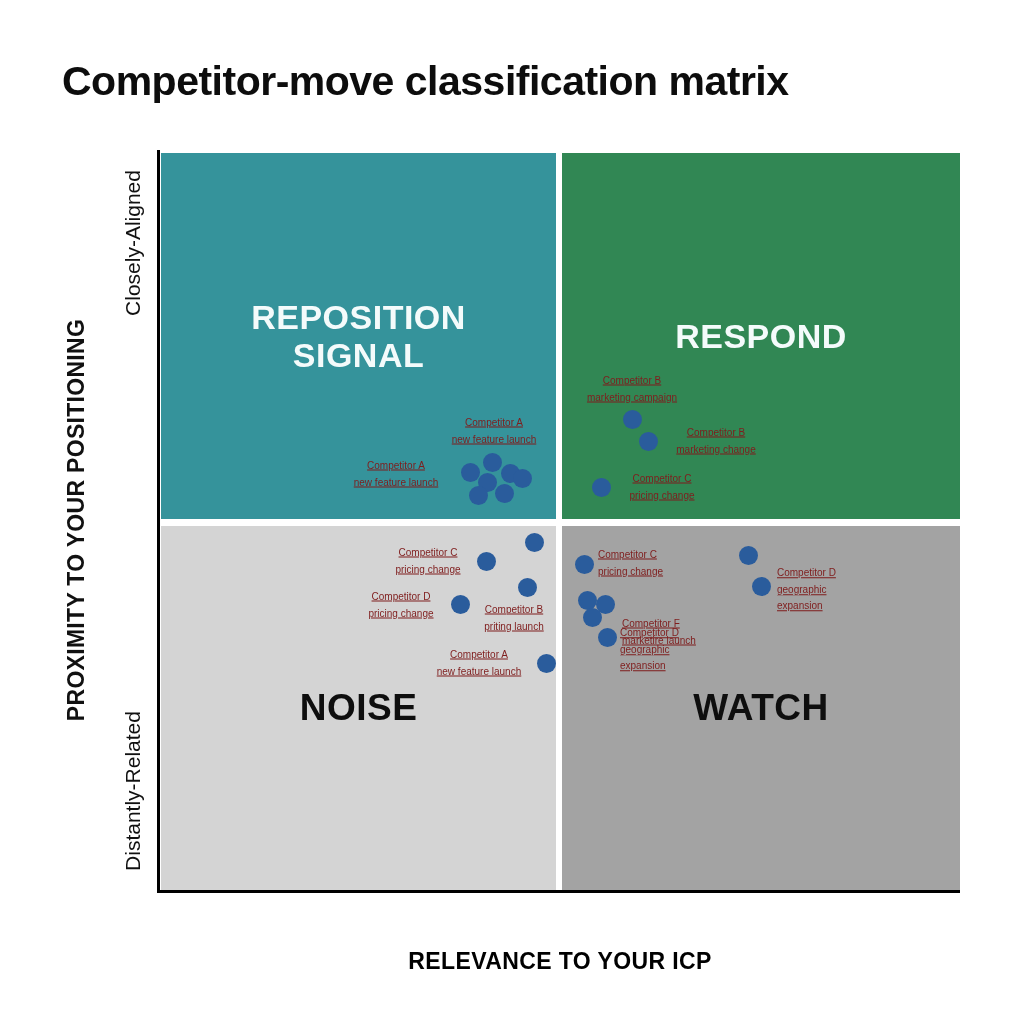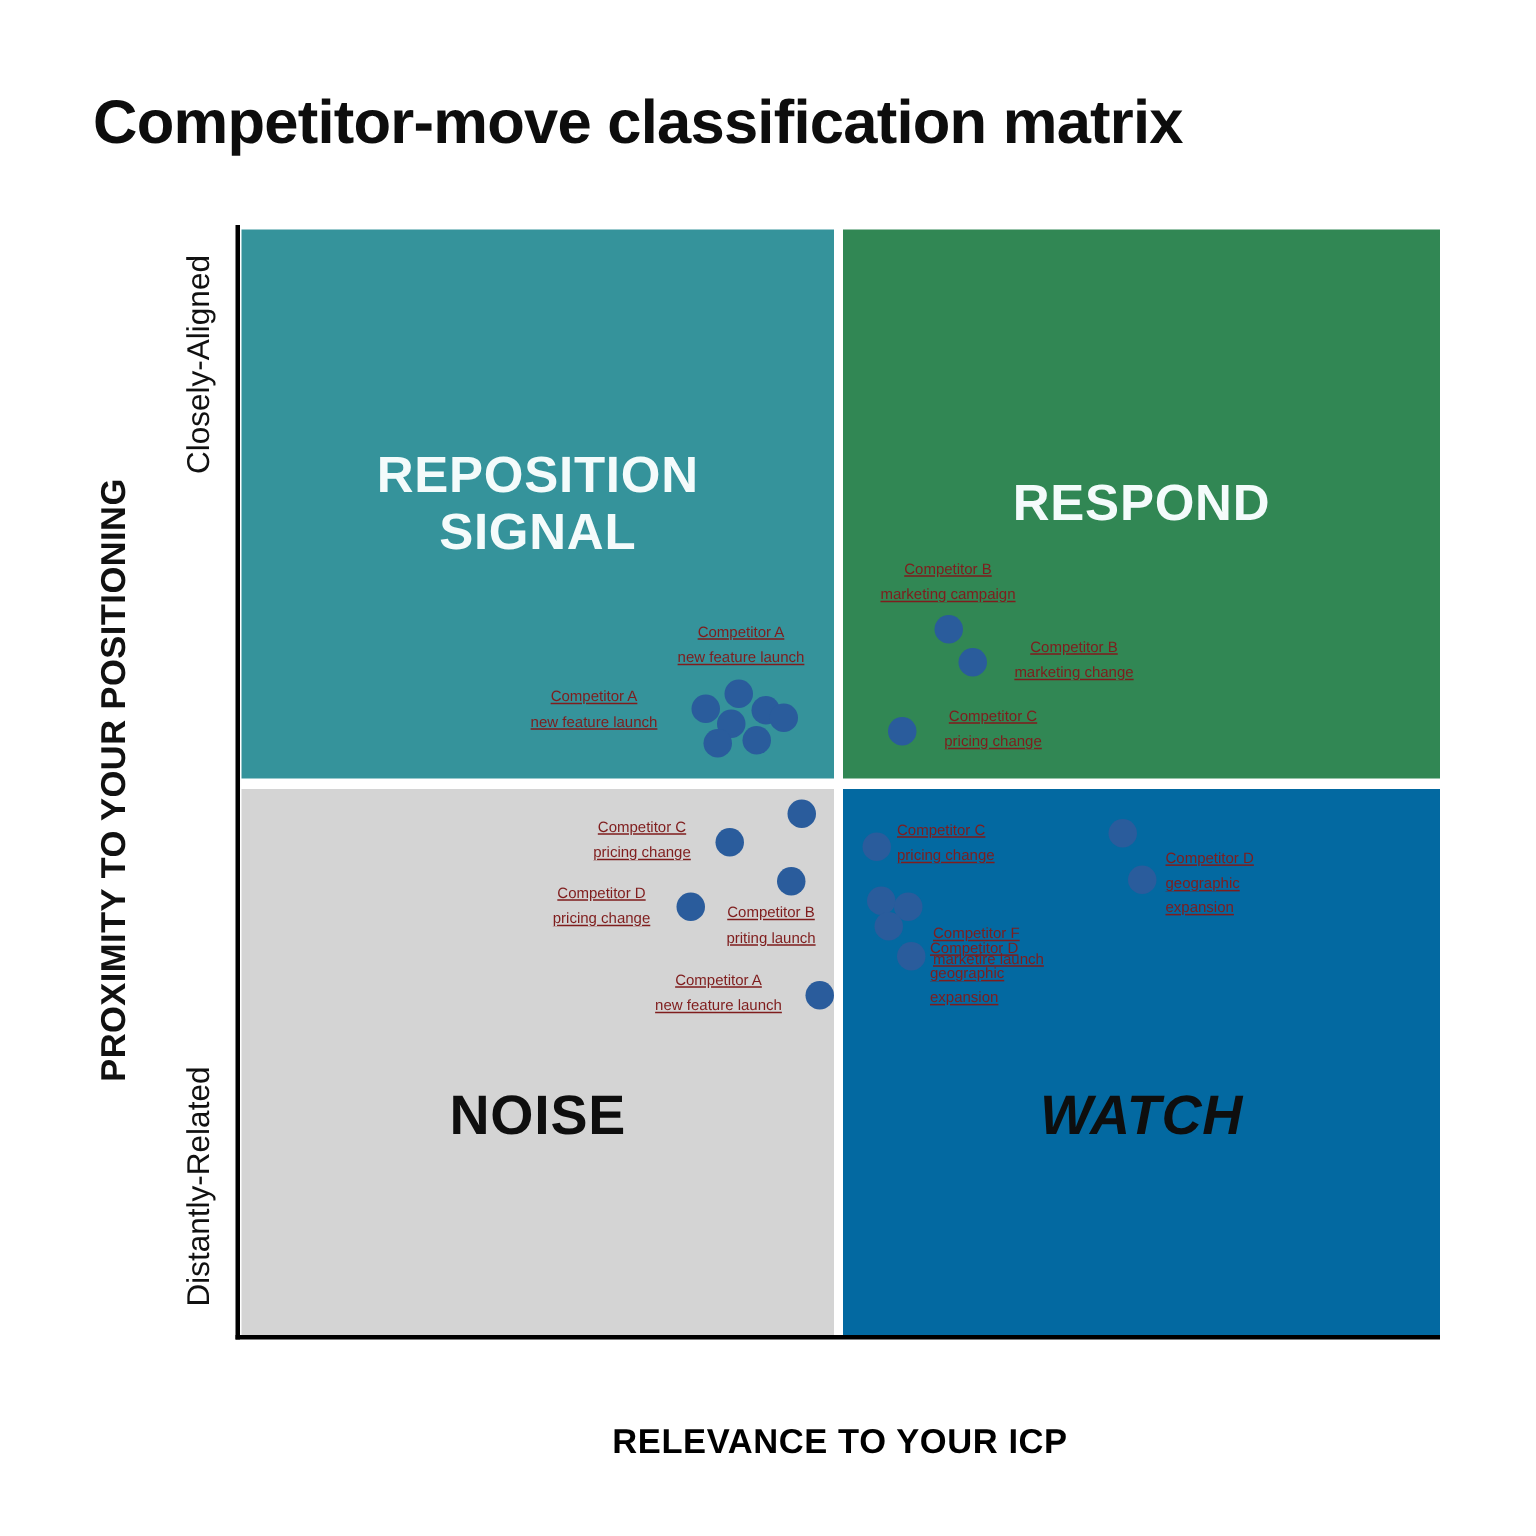--- a/index.html
+++ b/index.html
@@ -16,21 +16,21 @@
   #quad-tl{left:161px;top:153px;width:395px;height:366px;}
   #quad-tr{left:562px;top:153px;width:398px;height:366px;}
   #quad-bl{left:161px;top:526px;width:395px;height:364px;}
   #quad-br{left:562px;top:526px;width:398px;height:364px;}
   .quad-label{
     position:absolute;left:50%;top:50%;transform:translate(-50%,-50%);
     white-space:pre-line;text-align:center;font-weight:bold;line-height:1.12;
     letter-spacing:0.5px;
   }
   #quad-tl .quad-label,#quad-tr .quad-label{font-size:34px;}
-  #quad-bl .quad-label,#quad-br .quad-label{font-size:37px;margin-top:36px;}
+  #quad-bl .quad-label,#quad-br .quad-label{font-size:37px;}
   .axis-line{position:absolute;background:#000000;}
   #axis-y{left:157px;top:150px;width:3px;height:743px;}
   #axis-x{left:157px;top:890px;width:803px;height:3px;}
   .rot{
     position:absolute;transform:translate(-50%,-50%) rotate(-90deg);
     white-space:nowrap;color:#111111;
   }
   .y-title{font-size:23px;font-weight:bold;letter-spacing:0.3px;}
   .y-end{font-size:21px;}
   .x-end{
@@ -62,21 +62,21 @@
     <div class="quadrant" id="quad-tl" style="background: rgb(53, 147, 155);">
       <div class="quad-label" style="color: rgb(244, 251, 251);">REPOSITION
 SIGNAL</div>
     </div>
     <div class="quadrant" id="quad-tr" style="background: rgb(49, 135, 84);">
       <div class="quad-label" style="color: rgb(244, 251, 251);">RESPOND</div>
     </div>
     <div class="quadrant" id="quad-bl" style="background: rgb(212, 212, 212);">
       <div class="quad-label" style="color: rgb(14, 14, 14);">NOISE</div>
     </div>
-    <div class="quadrant" id="quad-br" style="background: #0369a1; font-style: italic;">
+    <div class="quadrant" id="quad-br" style="background: #a3a3a3;">
       <div class="quad-label" style="color: rgb(14, 14, 14);">WATCH</div>
     </div>
 
     <div class="axis-line" id="axis-y"></div>
     <div class="axis-line" id="axis-x"></div>
 
     <div id="points-layer">
         <div class="dot" style="left: 482.5px; top: 452.5px; background: rgb(42, 92, 156);"></div>
         <div class="dot" style="left: 460.5px; top: 462.5px; background: rgb(42, 92, 156);"></div>
         <div class="dot" style="left: 477.5px; top: 472.5px; background: rgb(42, 92, 156);"></div>

